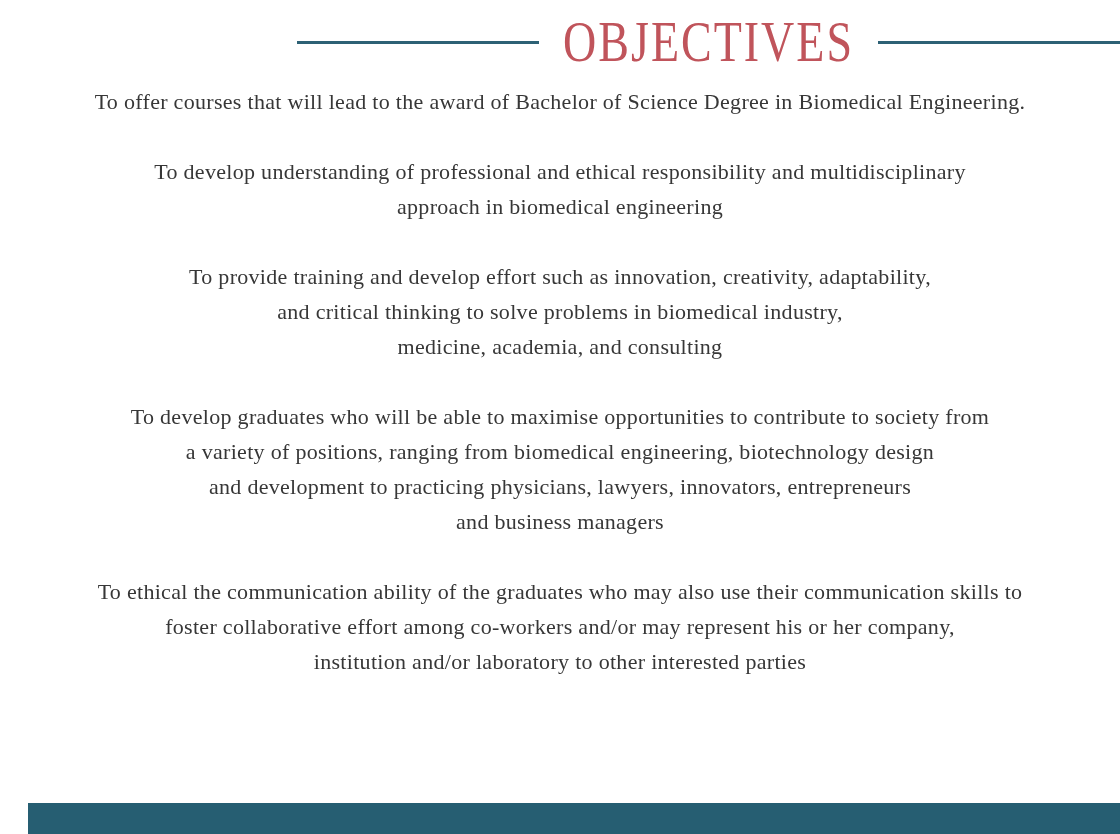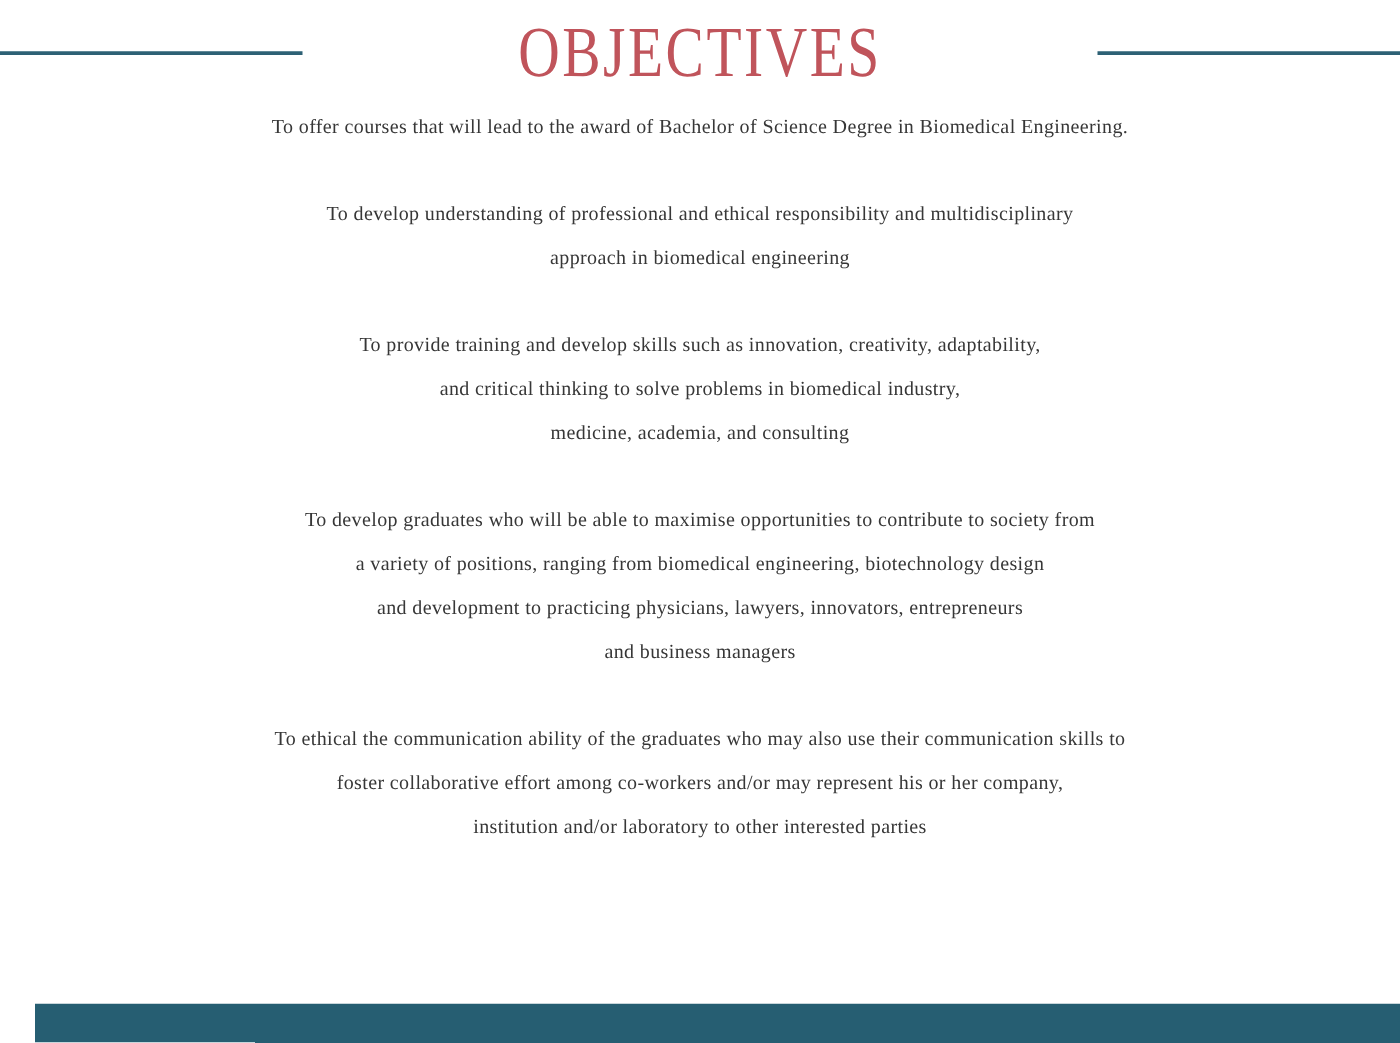--- a/index.html
+++ b/index.html
@@ -21,21 +21,21 @@
   .page {
     position: relative;
     width: 1120px;
     height: 834px;
     background: #ffffff;
   }
   .heading {
     height: 84px;
     display: flex;
     align-items: center;
-    justify-content: space-between;
+    justify-content: flex-end;
     gap: 0px;
   }
   .rule {
     width: 242px;
     height: 3px;
     background: var(--rule-teal);
     flex: 0 0 auto;
   }
   h1.title {
     margin: 0;
@@ -50,21 +50,21 @@
     transform-origin: center;
     white-space: nowrap;
   }
   main.objectives {
     margin-top: 0;
     text-align: center;
   }
   main.objectives p {
     margin: 0 auto 35px auto;
     max-width: 1090px;
-    font-size: 16px;
+    font-size: 22px;
     line-height: 35px;
     letter-spacing: 0.3px;
     color: var(--text);
     white-space: pre-line;
   }
   .bottom-bar {
     position: absolute;
     left: 28px;
     top: 803px;
     width: 1092px;
@@ -80,21 +80,21 @@
   <header class="heading">
     <span class="rule"></span>
     <h1 class="title">OBJECTIVES</h1>
     <span class="rule"></span>
   </header>
 
   <main class="objectives">
     <p>To offer courses that will lead to the award of Bachelor of Science Degree in Biomedical Engineering.</p>
     <p>To develop understanding of professional and ethical responsibility and multidisciplinary
 approach in biomedical engineering</p>
-    <p>To provide training and develop skills such as innovation, creativity, adaptability,
+    <p>To provide training and develop effort such as innovation, creativity, adaptability,
 and critical thinking to solve problems in biomedical industry,
 medicine, academia, and consulting</p>
     <p>To develop graduates who will be able to maximise opportunities to contribute to society from
 a variety of positions, ranging from biomedical engineering, biotechnology design
 and development to practicing physicians, lawyers, innovators, entrepreneurs
 and business managers</p>
     <p>To ethical the communication ability of the graduates who may also use their communication skills to
 foster collaborative effort among co-workers and/or may represent his or her company,
 institution and/or laboratory to other interested parties</p>
   </main>

